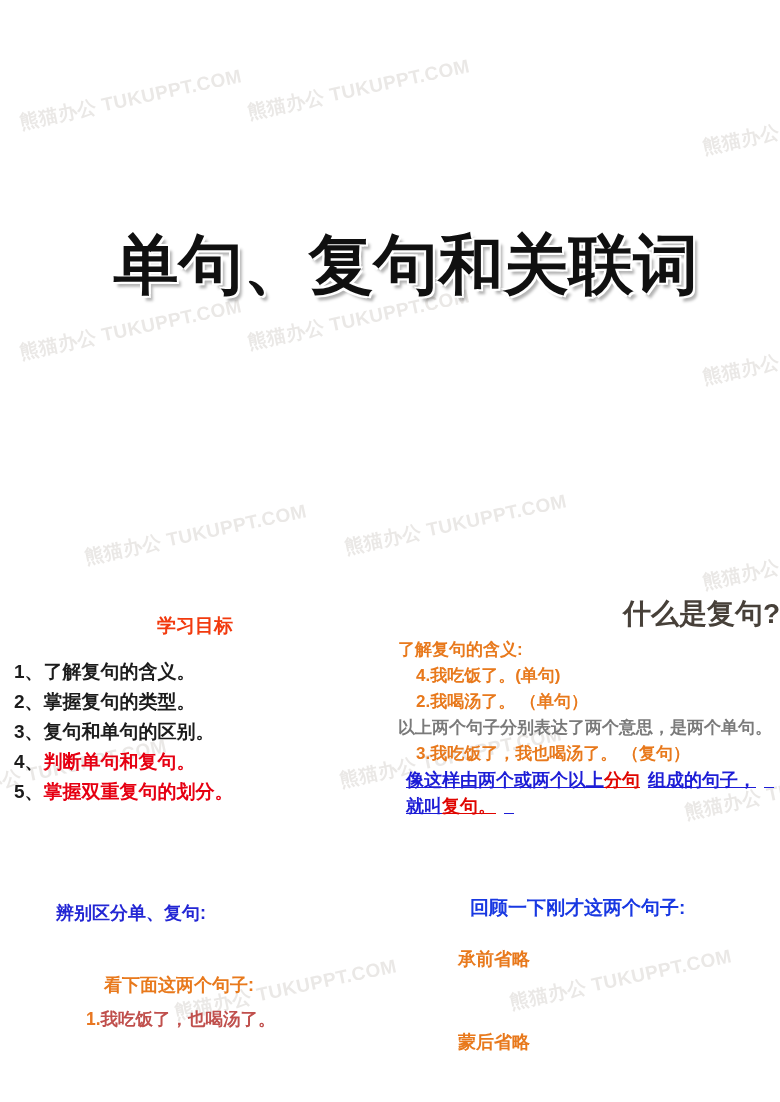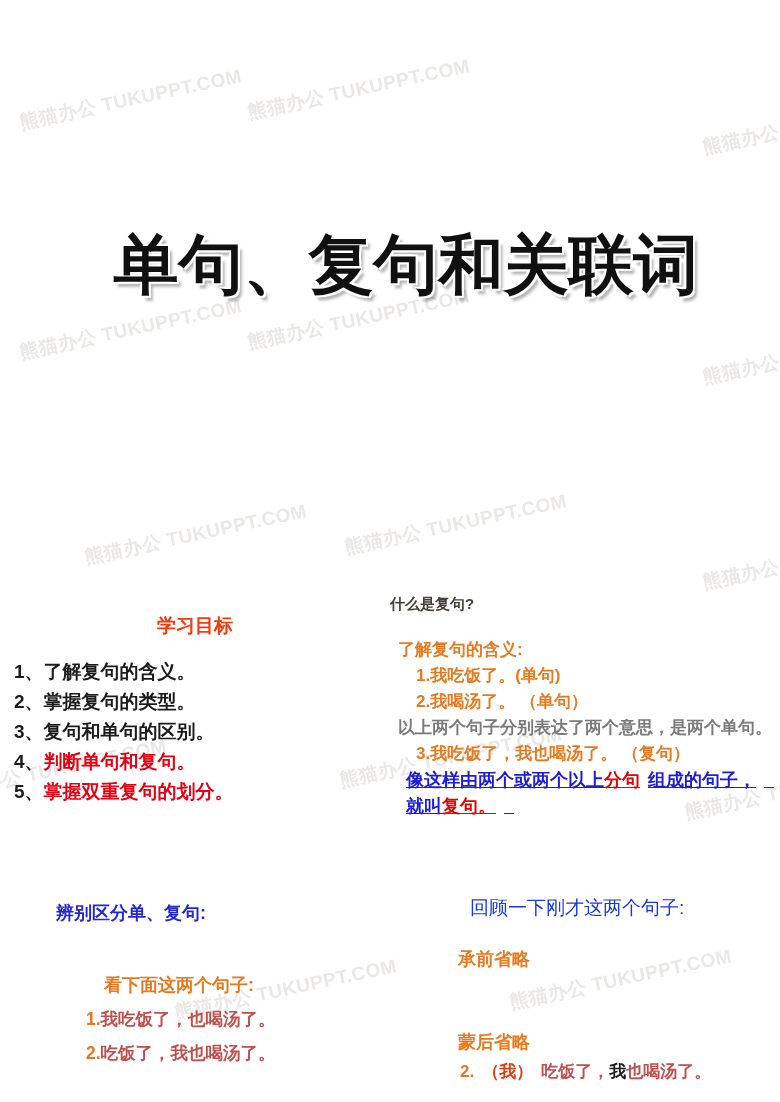--- a/index.html
+++ b/index.html
@@ -46,21 +46,21 @@
     margin:0;position:absolute;top:28px;left:0;width:100%;
     text-align:center;font-size:19px;font-weight:700;color:var(--c-red-title);
   }
   .goals-list{position:absolute;top:72px;left:14px;margin:0;padding:0;list-style:none;}
   .goals-list li{height:30px;line-height:30px;font-size:19px;font-weight:700;color:var(--c-black);white-space:nowrap;}
   .goals-list li .t.red{color:var(--c-red);}
   
   .slide-what{left:390px;top:585px;width:390px;height:292px;}
   .what-title{
     margin:0;position:absolute;top:10px;left:0;width:100%;
-    text-align:left;font-size:15px;font-weight:700;color:var(--c-dark-brown);
+    text-align:right;font-size:28px;font-weight:700;color:var(--c-dark-brown);
   }
   .what-body{position:absolute;top:52px;left:8px;width:378px;}
   .what-body .l{height:26px;line-height:26px;font-size:17px;font-weight:700;white-space:nowrap;}
   .what-body .l.indent{padding-left:18px;}
   .orange{color:var(--c-orange);}
   .gray{color:var(--c-gray);}
   .what-body .def{font-size:18px;}
   .u{text-decoration:underline;}
   .u.blue{color:var(--c-blue-def);margin-left:8px;}
   .u.redacc{color:var(--c-red-accent);}
@@ -68,21 +68,21 @@
   .slide-distinguish{left:0;top:877px;width:390px;height:225px;}
   .dist-title{margin:0;position:absolute;left:56px;top:24px;font-size:18px;font-weight:700;color:var(--c-blue-head);white-space:nowrap;}
   .dist-sub{position:absolute;left:104px;top:96px;font-size:18px;font-weight:700;color:var(--c-orange);white-space:nowrap;}
   .dist-ex1{position:absolute;left:86px;top:130px;}
   .dist-ex2{position:absolute;left:86px;top:164px;}
   .ex{font-size:17.5px;font-weight:700;white-space:nowrap;}
   .num-orange{color:var(--c-orange-num);}
   .brown{color:var(--c-brown);}
   
   .slide-review{left:390px;top:877px;width:390px;height:225px;}
-  .rev-title{margin:0;position:absolute;left:80px;top:18px;font-size:19px;font-weight:400;color:var(--c-blue-head2);white-space:nowrap;}
+  .rev-title{margin:0;position:absolute;left:80px;top:18px;font-size:19px;font-weight:700;color:var(--c-blue-head2);white-space:nowrap;}
   .rev-lab1{position:absolute;left:68px;top:70px;}
   .rev-s1{position:absolute;left:70px;top:103px;}
   .rev-lab2{position:absolute;left:68px;top:153px;}
   .rev-s2{position:absolute;left:70px;top:183px;}
   .lab{font-size:18px;font-weight:700;color:var(--c-orange);white-space:nowrap;}
   .rev-ex{font-size:17px;font-weight:700;white-space:nowrap;}
   .num-blue{color:var(--c-blue-head);}
   .navy{color:var(--c-navy);}
   .bred{color:var(--c-bright-red);}
   .blk{color:var(--c-black);}
@@ -123,38 +123,34 @@
       <li><span class="num">3、</span><span class="t">复句和单句的区别。</span></li>
       <li><span class="num">4、</span><span class="t red">判断单句和复句。</span></li>
       <li><span class="num">5、</span><span class="t red">掌握双重复句的划分。</span></li>
     </ol>
   </section>
 
   <section class="slide slide-what">
     <h2 class="what-title">什么是复句?</h2>
     <div class="what-body">
       <div class="l orange">了解复句的含义:</div>
-      <div class="l orange indent">1.我吃饭了。(单句)</div>
+      <div class="l orange indent">4.我吃饭了。(单句)</div>
       <div class="l orange indent">2.我喝汤了。 （单句）</div>
       <div class="l gray">以上两个句子分别表达了两个意思，是两个单句。</div>
       <div class="l orange indent">3.我吃饭了，我也喝汤了。 （复句）</div>
       <div class="l def"><span class="u blue">像这样由两个或两个以上</span><span class="u redacc">分句</span><span class="u blue">组成的句子，</span><span class="u blue">&nbsp;&nbsp;</span></div>
       <div class="l def"><span class="u blue">就叫</span><span class="u redacc">复句。</span><span class="u blue">&nbsp;&nbsp;</span></div>
     </div>
   </section>
 
   <section class="slide slide-distinguish">
     <h2 class="dist-title">辨别区分单、复句:</h2>
     <div class="dist-sub">看下面这两个句子:</div>
     <div class="ex dist-ex1"><span class="num-orange">1.</span><span class="brown">我吃饭了，也喝汤了。</span></div>
-    <div class="ex dist-ex2"><span class="num-orange">2.</span><span class="brown">吃饭了，我也喝汤了。</span></div>
   </section>
 
   <section class="slide slide-review">
     <h2 class="rev-title">回顾一下刚才这两个句子:</h2>
     <div class="lab rev-lab1">承前省略</div>
     <div class="lab rev-lab2">蒙后省略</div>
-    <div class="rev-ex rev-s2">
-      <span class="num-orange">2.</span><span class="bred gap-s">（我）</span><span class="brown gap-s">吃饭了，</span><span class="blk">我</span><span class="brown">也喝汤了。</span>
-    </div>
   </section>
 
 </div>
 
 </body></html>

